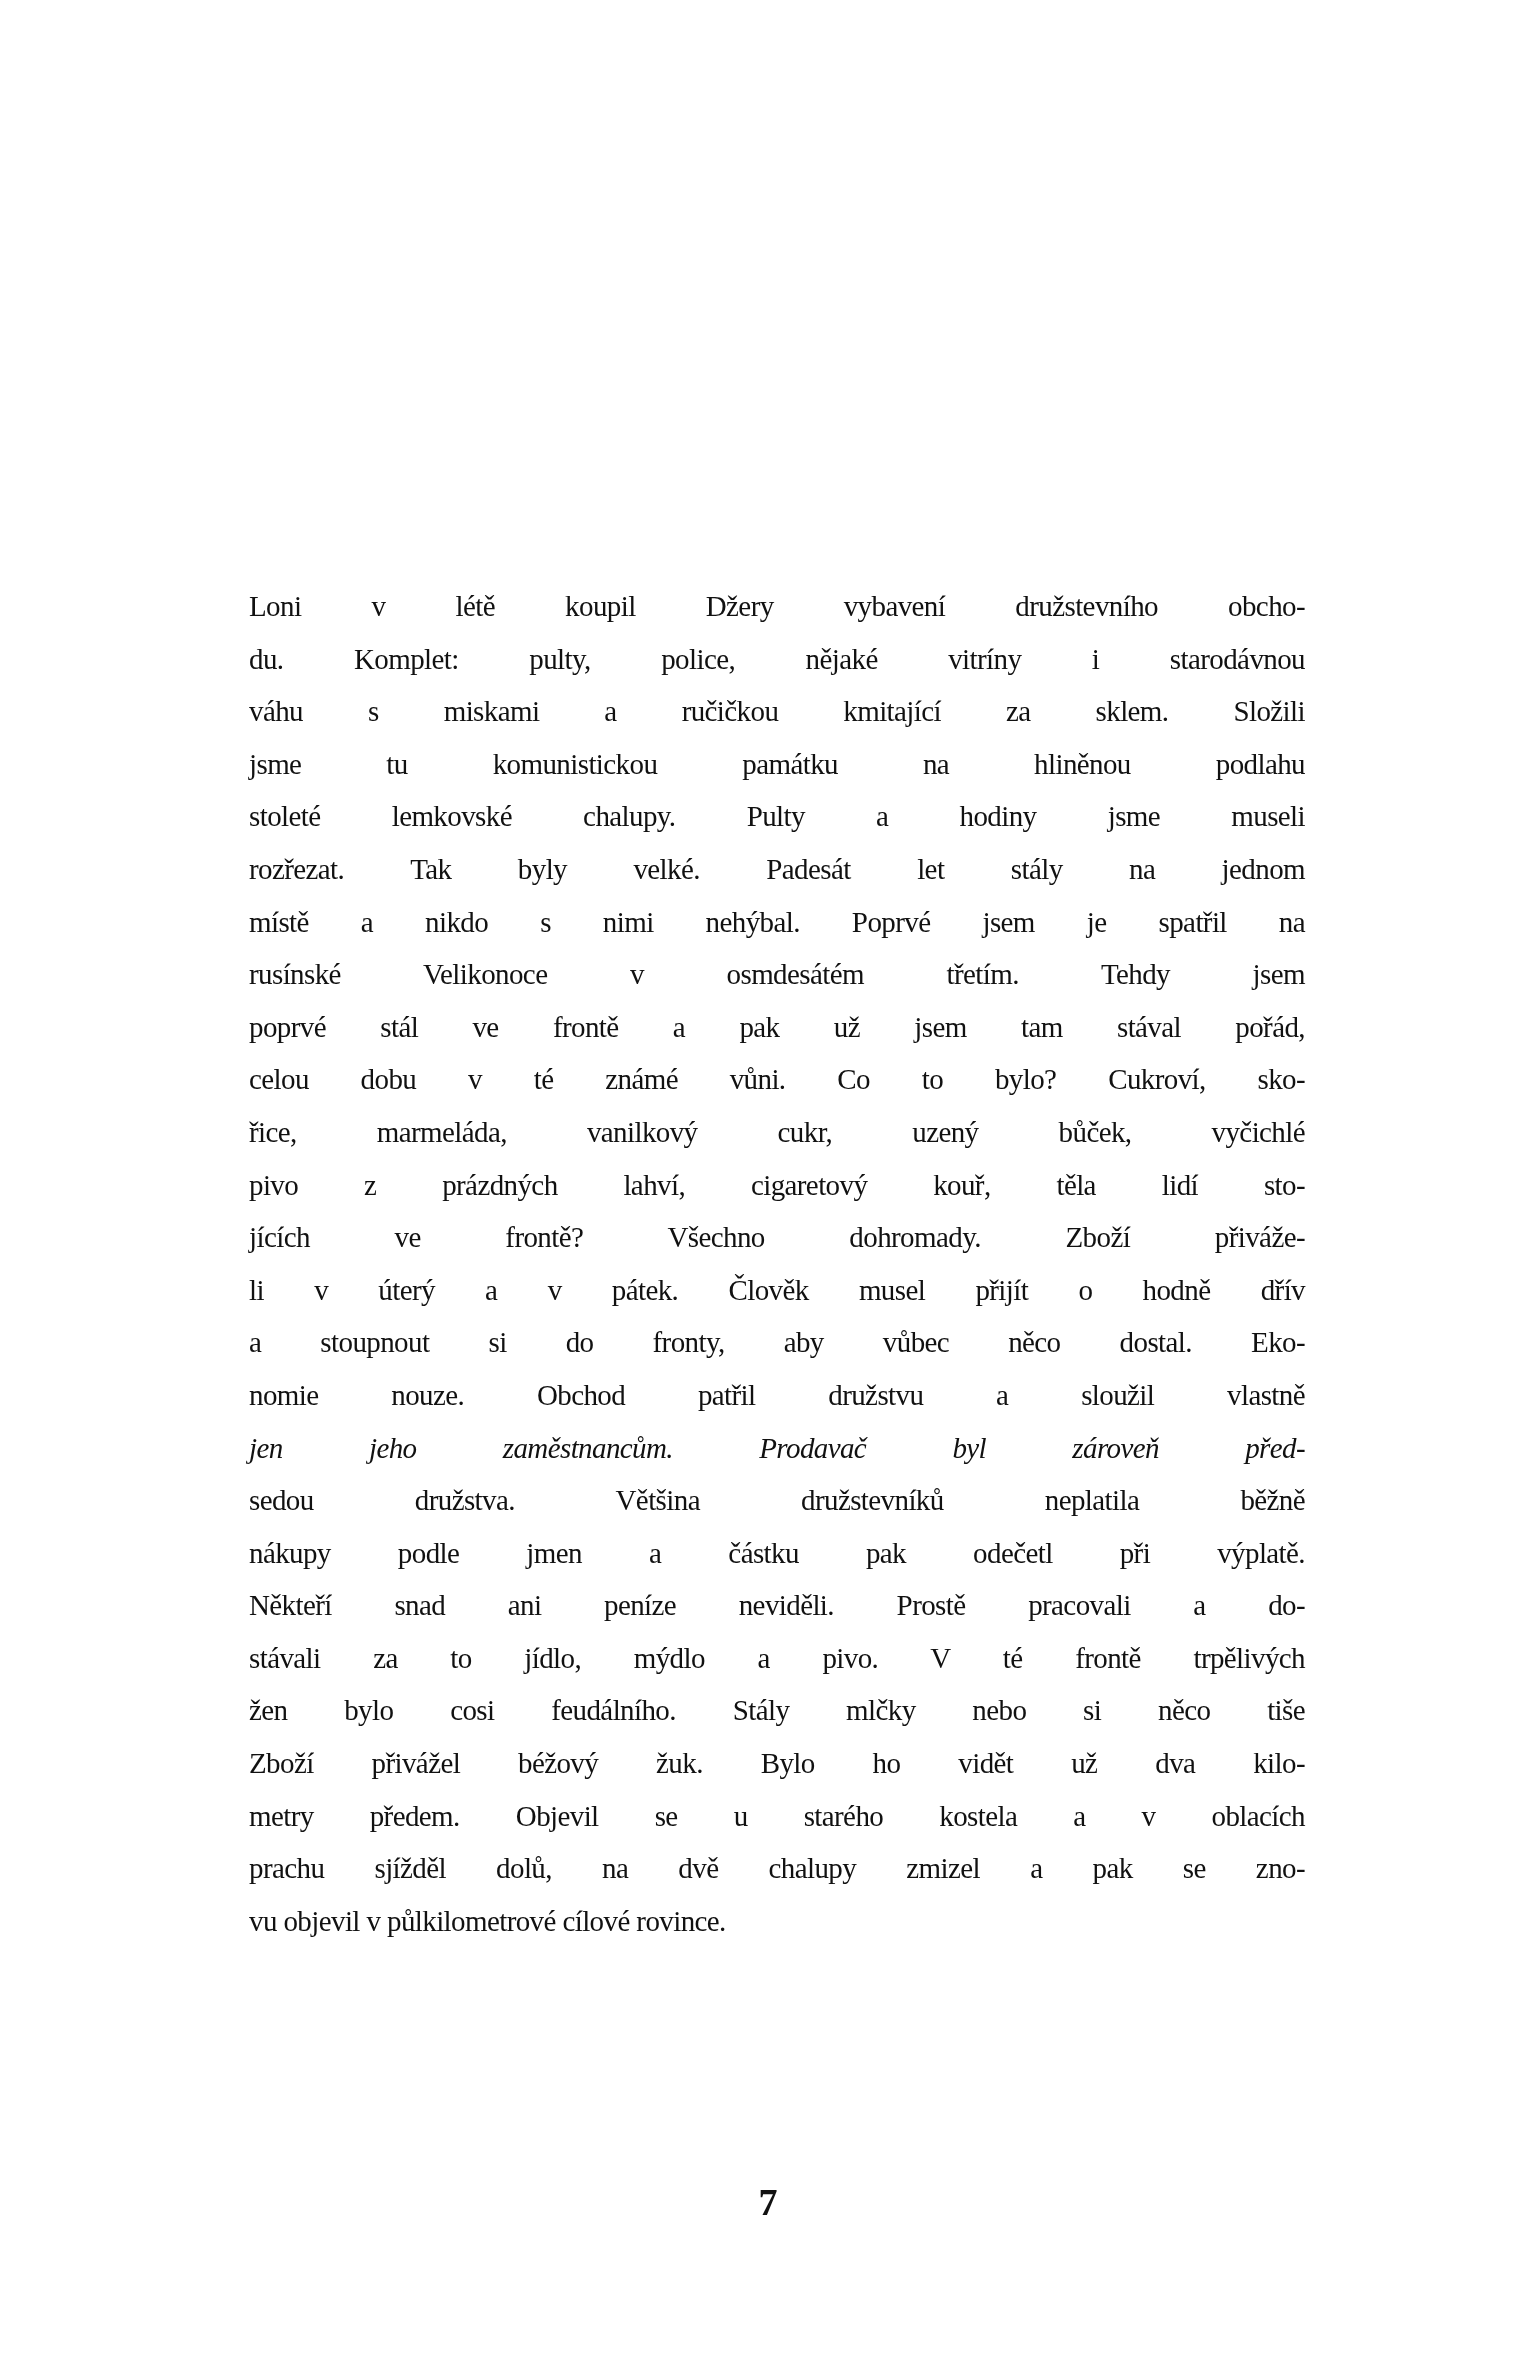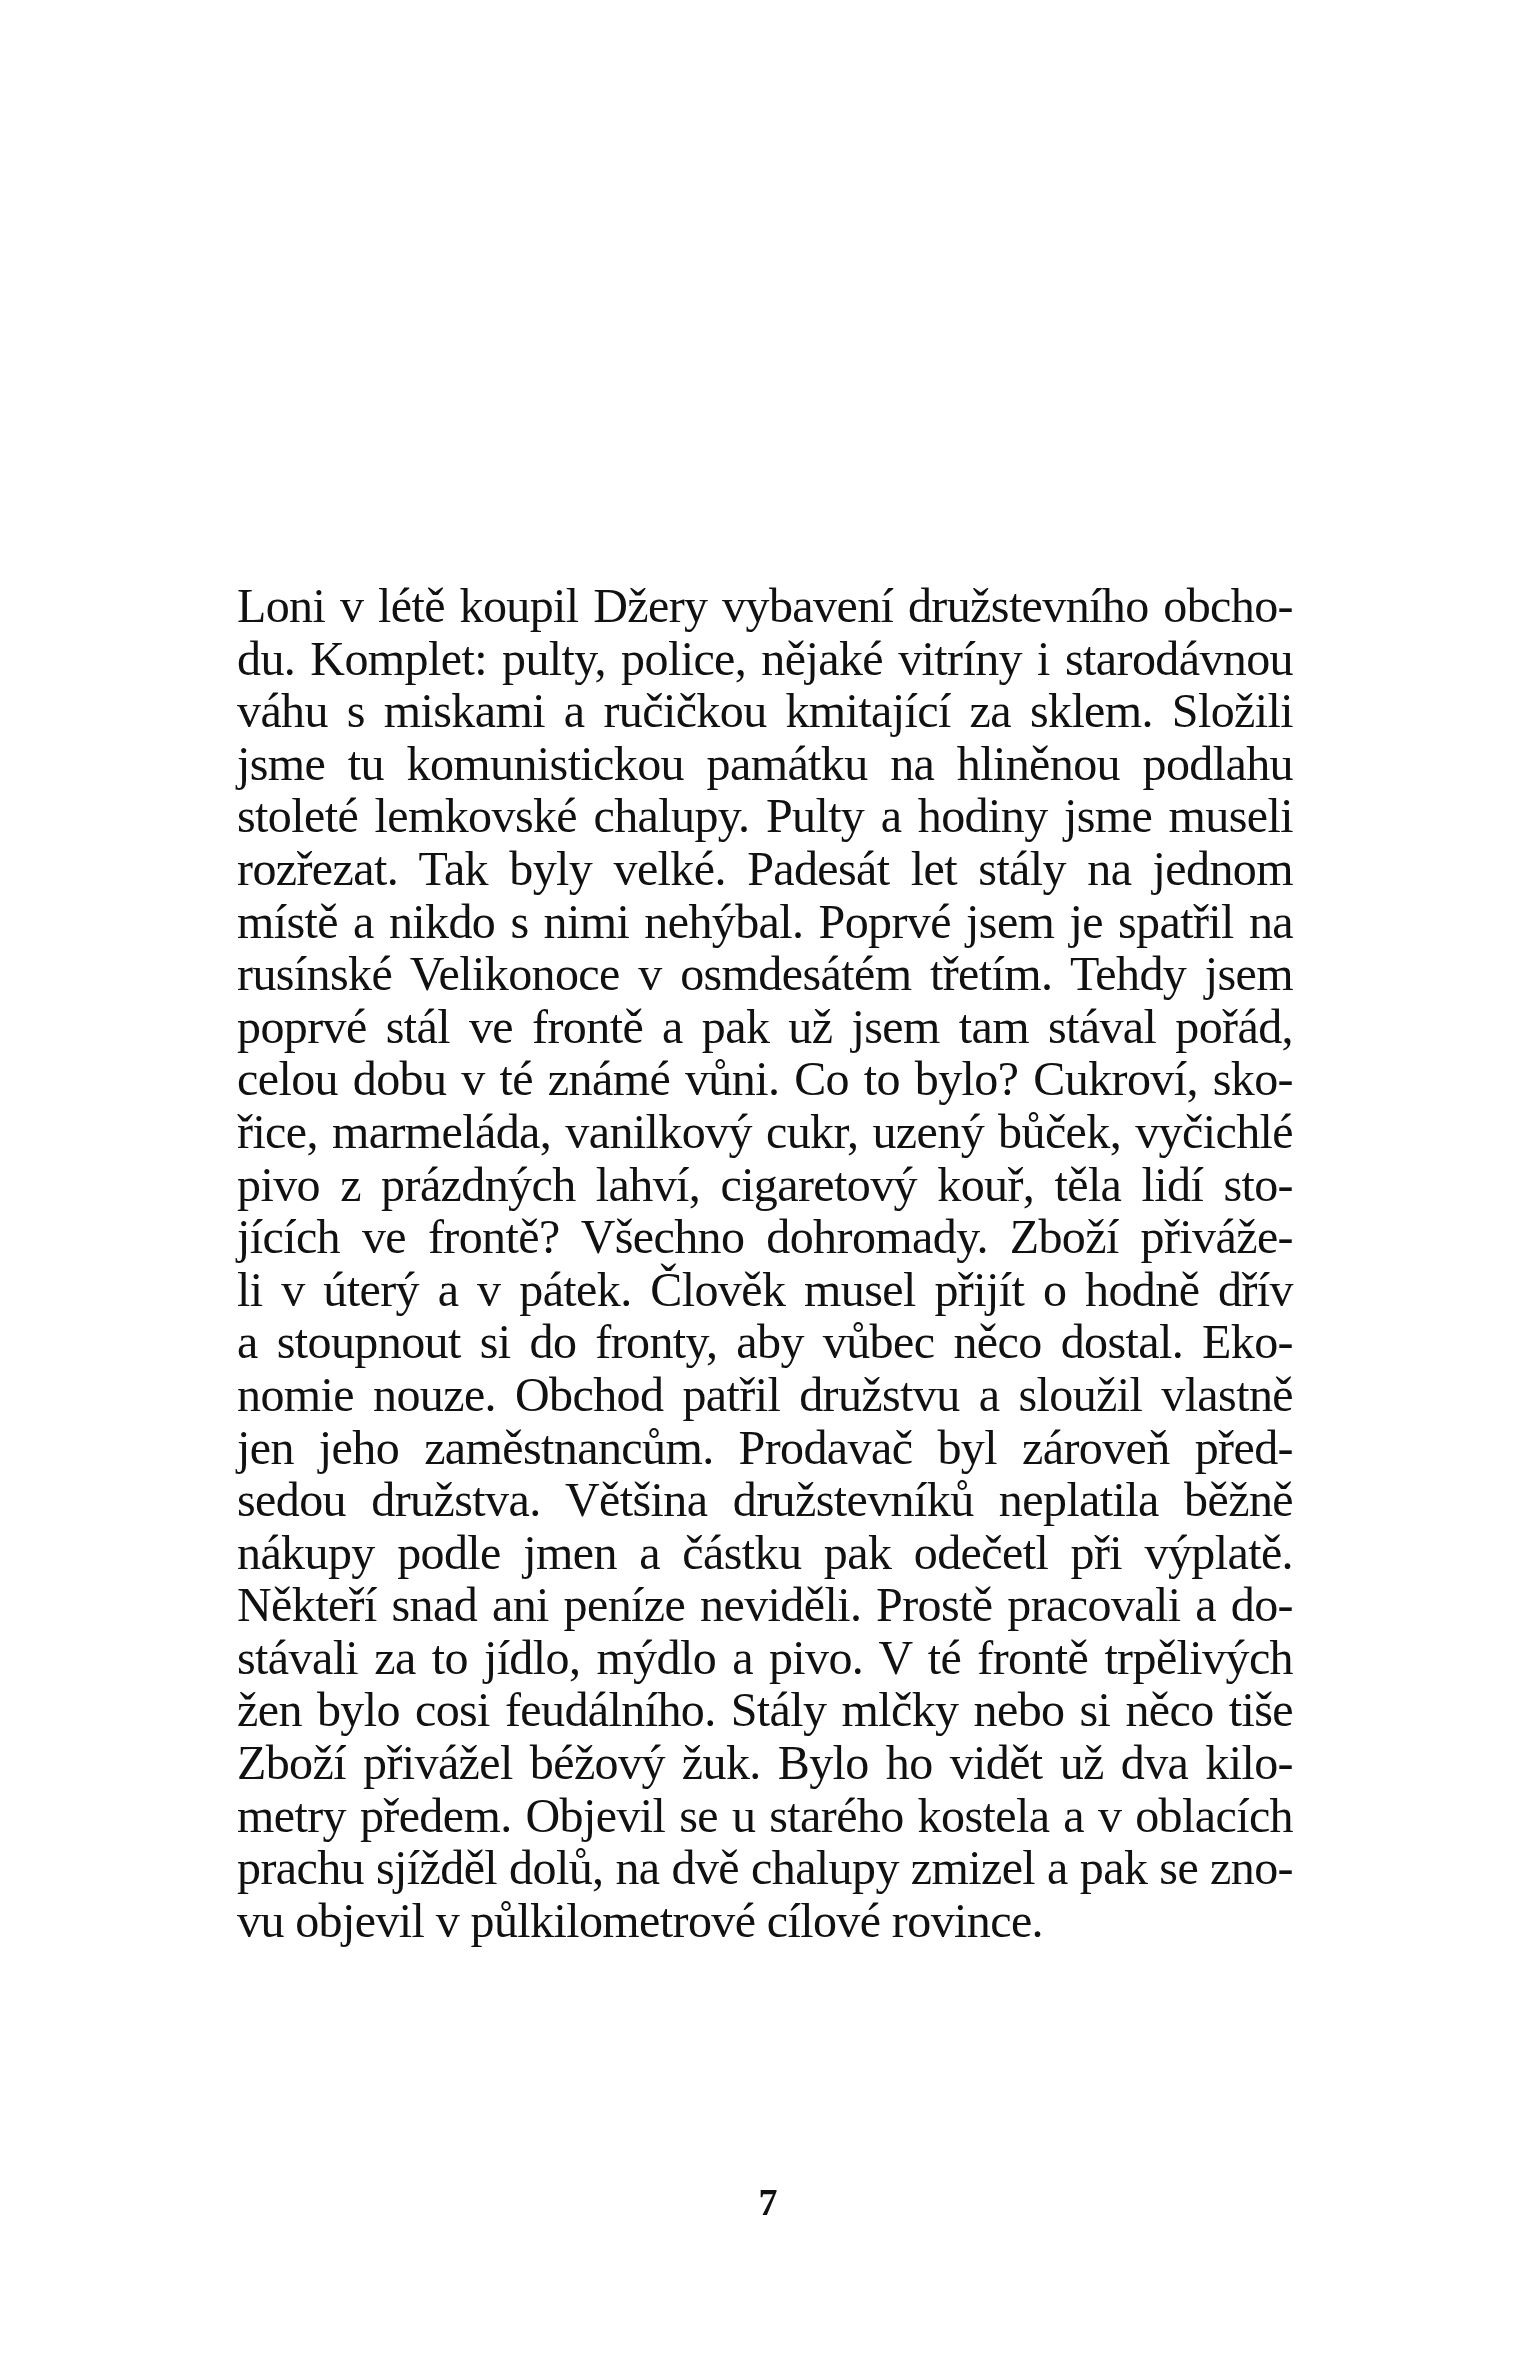--- a/index.html
+++ b/index.html
@@ -1,21 +1,21 @@
 <!DOCTYPE html>
 <html><head>
 <meta charset="utf-8">
 <style>
   html, body { margin: 0; padding: 0; background: #ffffff; }
   body { width: 1536px; height: 2363px; position: relative; overflow: hidden; }
   .page { position: absolute; left: 0; top: 0; width: 1536px; height: 2363px; background: #ffffff; }
   .text-block {
-    position: absolute; left: 237px; top: 580px; width: 1056px;
+    position: absolute; left: 249px; top: 580px; width: 1056px;
     font-family: "Liberation Serif", "DejaVu Serif", serif;
-    font-size: 48px; color: #111111;
+    font-size: 29px; color: #111111;
   }
   .line {
     display: block; height: 52.6px; line-height: 52.6px;
     white-space: nowrap; text-align: justify; text-align-last: justify;
     letter-spacing: -0.6px; transform-origin: left center;
   }
   .line.last { text-align-last: left; }
   .page-number {
     position: absolute; left: 0; width: 1536px; top: 2180px;
     text-align: center; font-family: "Liberation Serif", "DejaVu Serif", serif;
@@ -36,21 +36,21 @@
     <span class="line" style="display: block;">místě a nikdo s nimi nehýbal. Poprvé jsem je spatřil na</span>
     <span class="line" style="display: block;">rusínské Velikonoce v osmdesátém třetím. Tehdy jsem</span>
     <span class="line" style="display: block;">poprvé stál ve frontě a pak už jsem tam stával pořád,</span>
     <span class="line" style="display: block;">celou dobu v té známé vůni. Co to bylo? Cukroví, sko-</span>
     <span class="line" style="display: block;">řice, marmeláda, vanilkový cukr, uzený bůček, vyčichlé</span>
     <span class="line" style="display: block;">pivo z prázdných lahví, cigaretový kouř, těla lidí sto-</span>
     <span class="line" style="display: block;">jících ve frontě? Všechno dohromady. Zboží přiváže-</span>
     <span class="line" style="display: block;">li v úterý a v pátek. Člověk musel přijít o hodně dřív</span>
     <span class="line" style="display: block;">a stoupnout si do fronty, aby vůbec něco dostal. Eko-</span>
     <span class="line" style="display: block;">nomie nouze. Obchod patřil družstvu a sloužil vlastně</span>
-    <span class="line" style="display: block;">jen jeho zaměstnancům. Prodavač byl zároveň před-</span>
+    <span class="line" style="display: block; font-style: italic;">jen jeho zaměstnancům. Prodavač byl zároveň před-</span>
     <span class="line" style="display: block;">sedou družstva. Většina družstevníků neplatila běžně</span>
     <span class="line" style="display: block;">nákupy podle jmen a částku pak odečetl při výplatě.</span>
     <span class="line" style="display: block;">Někteří snad ani peníze neviděli. Prostě pracovali a do-</span>
     <span class="line" style="display: block;">stávali za to jídlo, mýdlo a pivo. V té frontě trpělivých</span>
     <span class="line" style="display: block;">žen bylo cosi feudálního. Stály mlčky nebo si něco tiše</span>
     <span class="line" style="display: block;">Zboží přivážel béžový žuk. Bylo ho vidět už dva kilo-</span>
     <span class="line" style="display: block;">metry předem. Objevil se u starého kostela a v oblacích</span>
     <span class="line" style="display: block;">prachu sjížděl dolů, na dvě chalupy zmizel a pak se zno-</span>
     <span class="line last">vu objevil v půlkilometrové cílové rovince.</span>
   </div>

